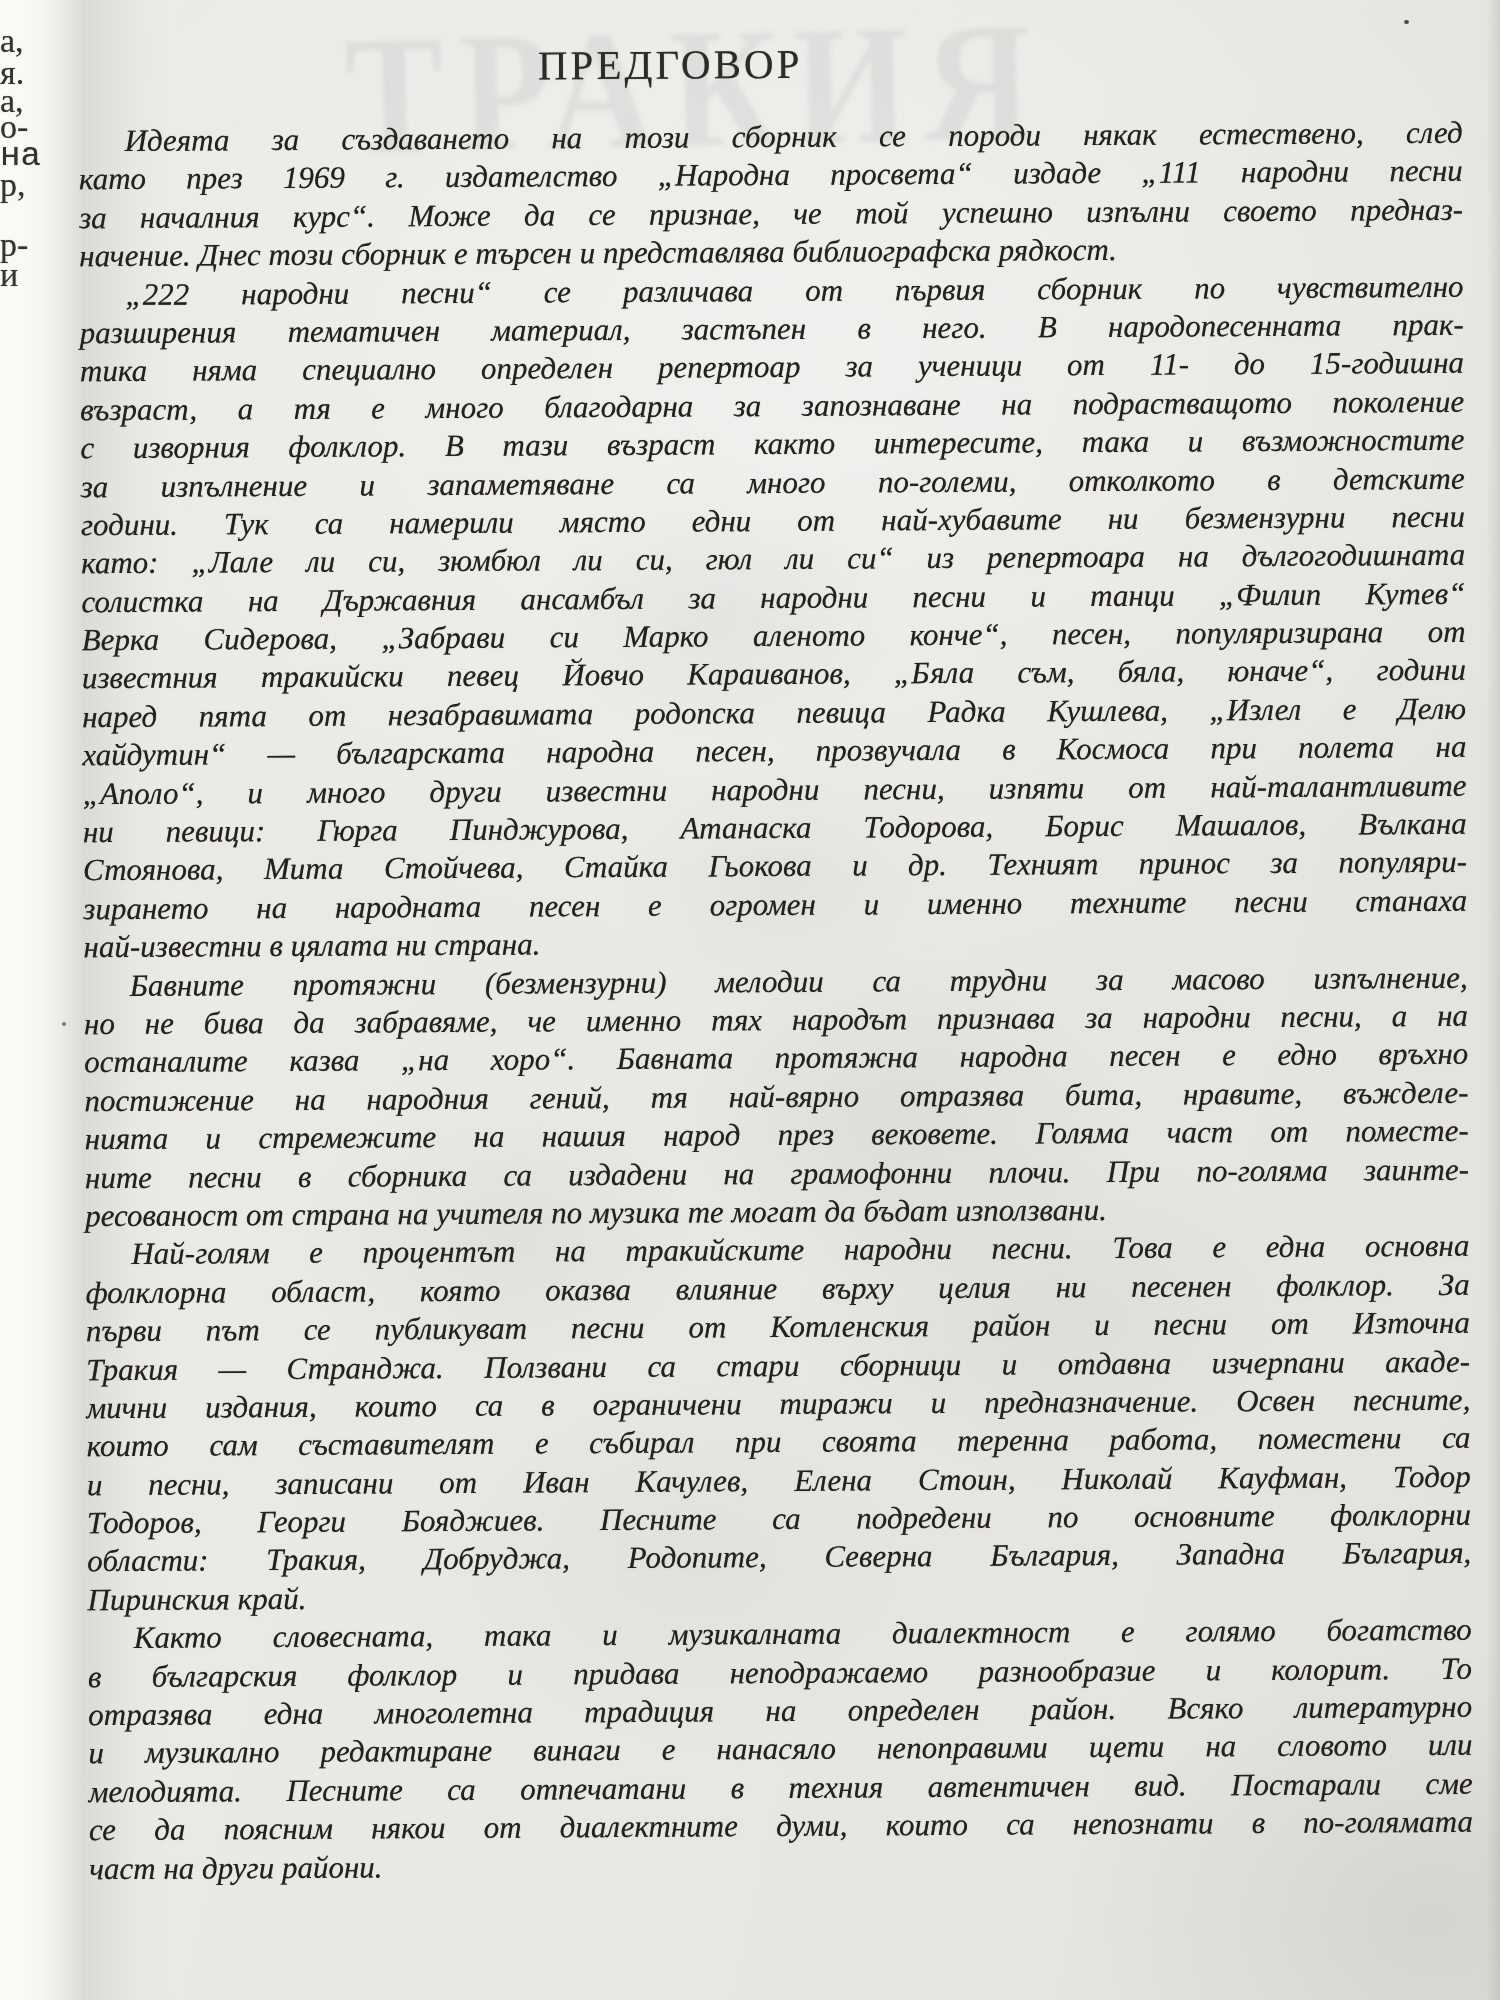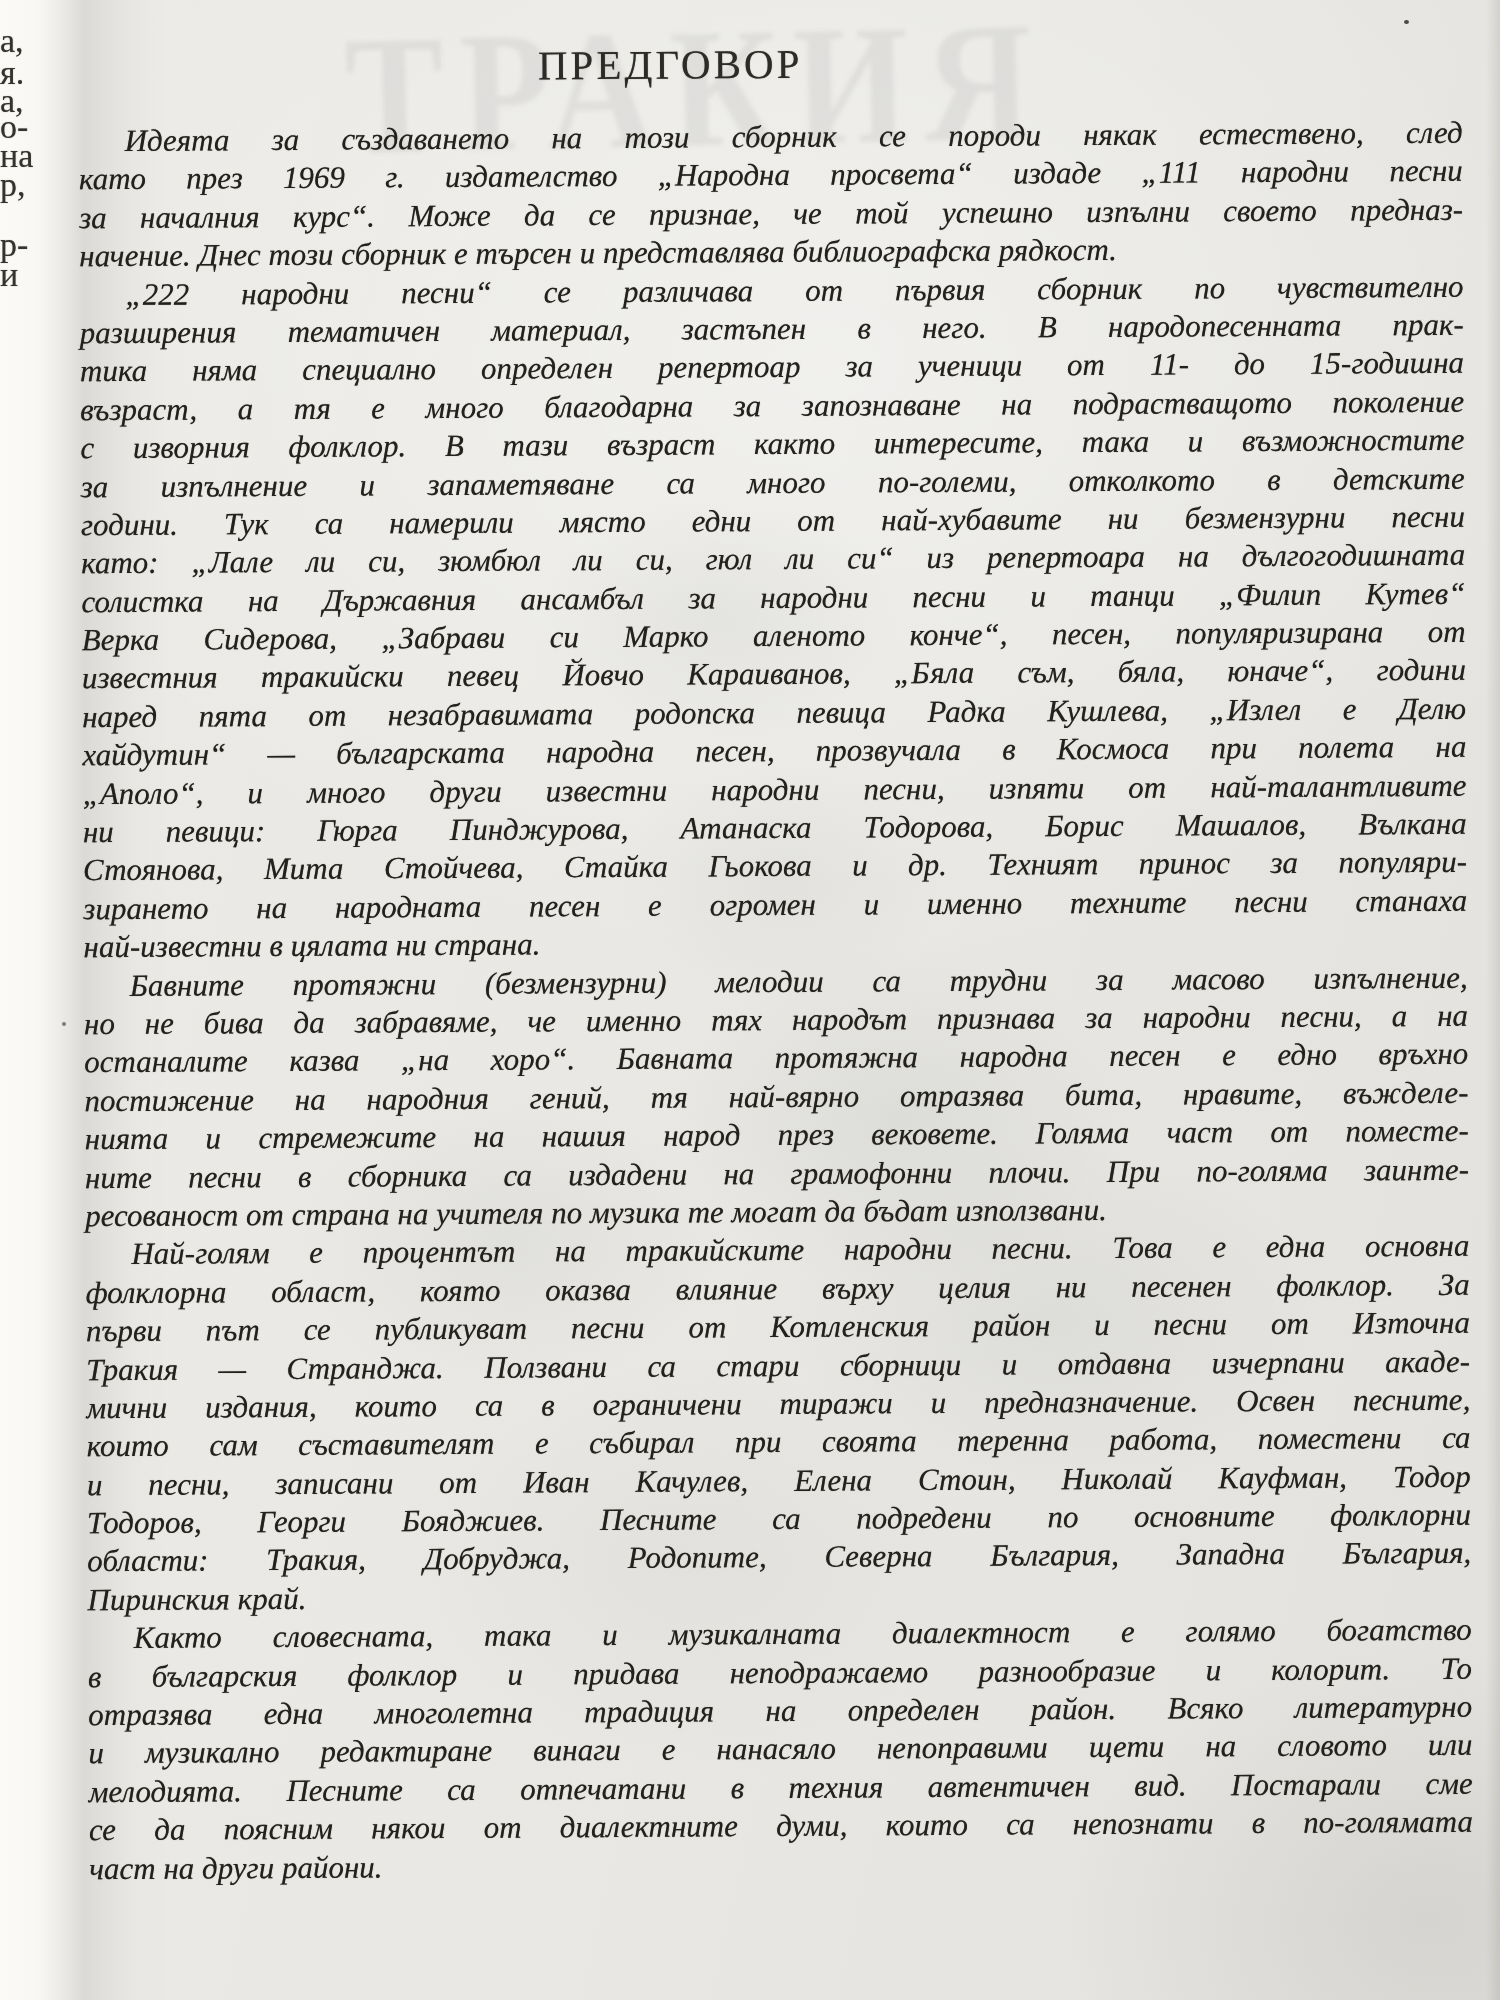--- a/index.html
+++ b/index.html
@@ -84,21 +84,21 @@
 <div class="page">
   <div class="texture"></div>
   <div class="watermark">ТРАКИЯ</div>
 
   <div class="gutter"></div>
   <div id="gutter-fragments">
       <div class="gutter-fragment" style="top: 24px;">а,</div>
       <div class="gutter-fragment" style="top: 56px;">я.</div>
       <div class="gutter-fragment" style="top: 84px;">а,</div>
       <div class="gutter-fragment" style="top: 110px;">о-</div>
-      <div class="gutter-fragment" style="top: 139px;">на</div>
+      <div class="gutter-fragment" style="top: 139px; font-family: Liberation Mono, monospace;">на</div>
       <div class="gutter-fragment" style="top: 168px;">р,</div>
       <div class="gutter-fragment" style="top: 228px;">р-</div>
       <div class="gutter-fragment" style="top: 258px;">и</div>
     </div>
 
   <div class="content">
     <h1 class="title">ПРЕДГОВОР</h1>
     <div class="body-text" id="body-text">
         <div class="line first">Идеята за създаването на този сборник се породи някак естествено, след</div>
         <div class="line">като през 1969 г. издателство „Народна просвета“ издаде „111 народни песни</div>

